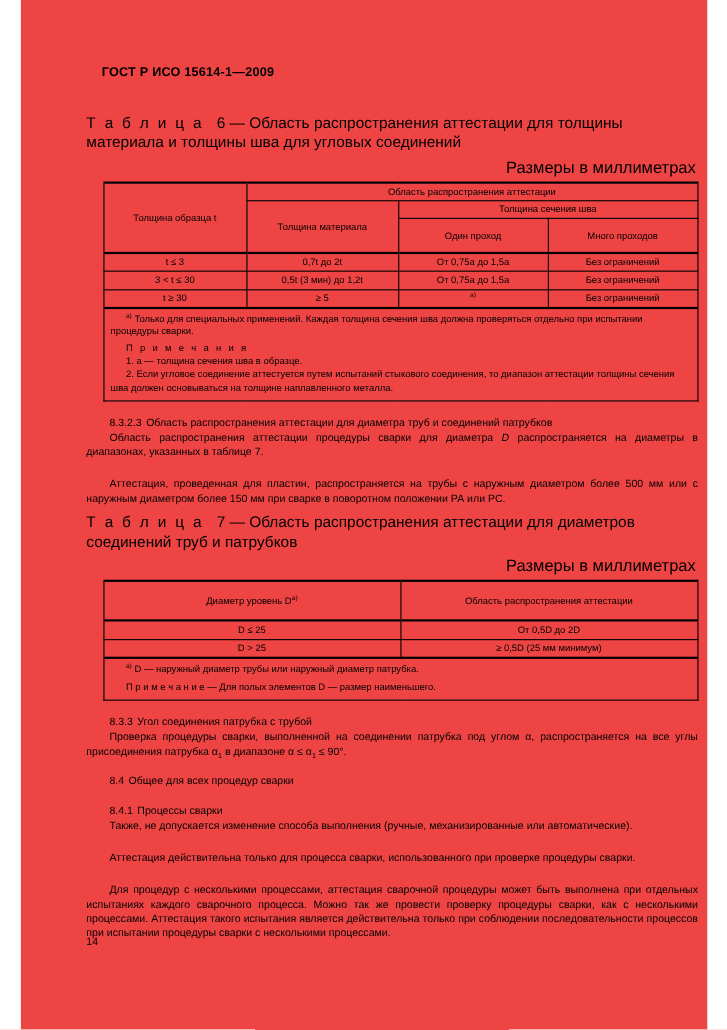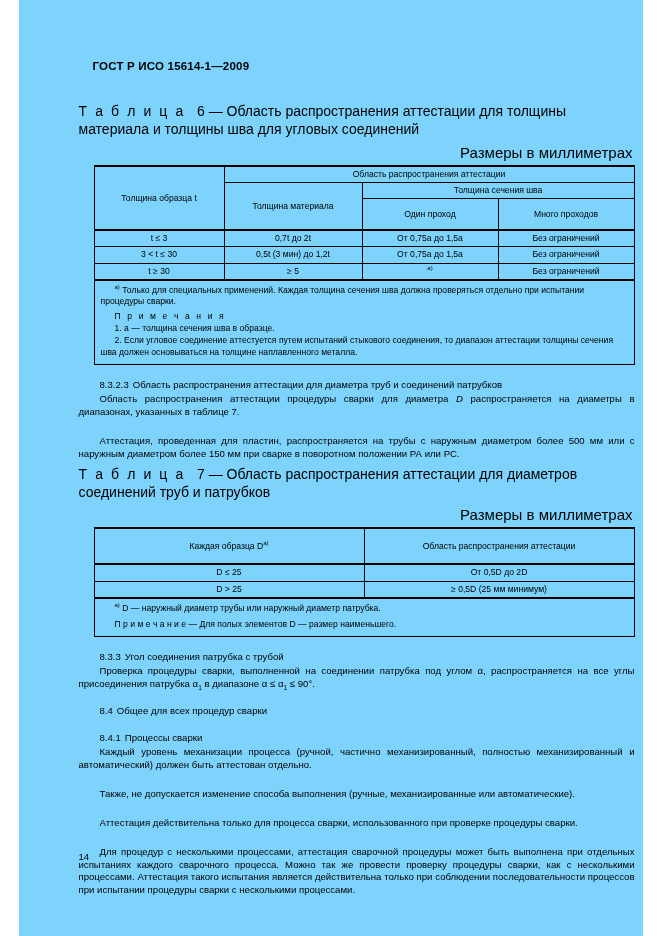--- a/index.html
+++ b/index.html
@@ -10,21 +10,21 @@
   }
   body {
     font-family: "Liberation Sans", sans-serif;
     color: #000000;
   }
   .page {
     position: relative;
     width: 624px;
     height: 936px;
     margin: 0 auto;
-    background: #7dd3fc;
+    background: #ef4444;
     overflow: hidden;
     box-sizing: border-box;
   }
   .content {
     position: absolute;
     left: 60px;
     top: 0;
     width: 556px;
   }
 
@@ -209,21 +209,21 @@
     </div>
     <div class="units-line">Размеры в миллиметрах</div>
 
     <table class="gost">
       <colgroup>
         <col style="width:270px">
         <col style="width:270px">
       </colgroup>
       <tbody>
         <tr class="thick-top">
-          <td style="height:30px"><span>Каждая образца D</span><span class="sup">а)</span></td>
+          <td style="height:30px"><span>Диаметр уровень D</span><span class="sup">а)</span></td>
           <td>Область распространения аттестации</td>
         </tr>
         <tr class="thick-top">
           <td>D ≤ 25</td>
           <td>От 0,5D до 2D</td>
         </tr>
         <tr>
           <td>D &gt; 25</td>
           <td>≥ 0,5D (25 мм минимум)</td>
         </tr>
@@ -241,21 +241,20 @@
     </h3>
     <p class="body">Проверка процедуры сварки, выполненной на соединении патрубка под углом α, распространяется на все углы присоединения патрубка α<sub class="sb">1</sub> в диапазоне α ≤ α<sub class="sb">1</sub> ≤ 90°.</p>
 
     <h3 class="clause">
       <span class="num">8.4</span><span>Общее для всех процедур сварки</span>
     </h3>
 
     <h3 class="clause">
       <span class="num">8.4.1</span><span>Процессы сварки</span>
     </h3>
-    <p class="body">Каждый уровень механизации процесса (ручной, частично механизированный, полностью механизированный и автоматический) должен быть аттестован отдельно.</p>
     <p class="body">Также, не допускается изменение способа выполнения (ручные, механизированные или автоматические).</p>
     <p class="body">Аттестация действительна только для процесса сварки, использованного при проверке процедуры сварки.</p>
     <p class="body">Для процедур с несколькими процессами, аттестация сварочной процедуры может быть выполнена при отдельных испытаниях каждого сварочного процесса. Можно так же провести проверку процедуры сварки, как с несколькими процессами. Аттестация такого испытания является действительна только при соблюдении последовательности процессов при испытании процедуры сварки с несколькими процессами.</p>
 
   </div>
 
   <div class="page-number">14</div>
 </div>
 
 </body></html>

